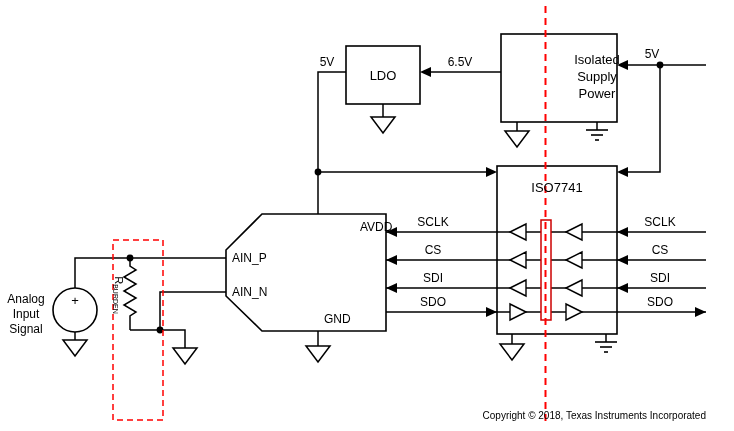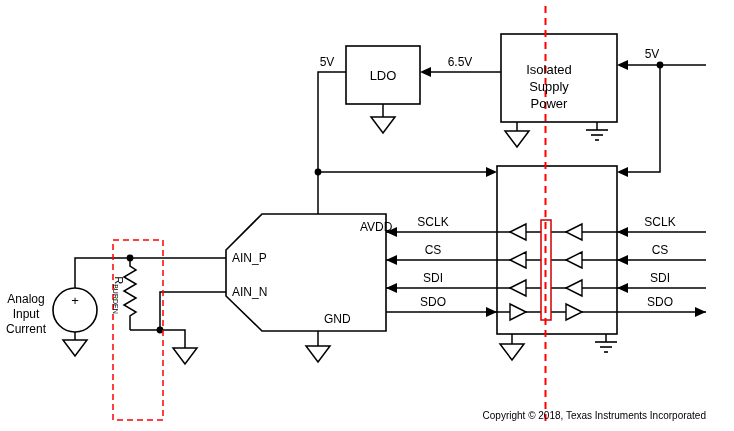--- a/index.html
+++ b/index.html
@@ -130,26 +130,27 @@
         <line x1="604" y1="352" x2="608" y2="352"></line>
       </g>
     </g>
 
     <rect x="113" y="240" width="50" height="180" fill="none" stroke="#ff0000" stroke-width="1.5" stroke-dasharray="6 4"></rect>
     <line x1="545.5" y1="6" x2="545.5" y2="424" stroke="#ff0000" stroke-width="2" stroke-dasharray="7 5"></line>
   </svg>
 
   <div class="lbl blk ctr" style="left:346px; top:68px; width:74px;">LDO</div>
 
-  <div class="lbl blk ctr" style="left:501px; top:61px; width:96px; line-height:17px;">
+  <div class="lbl blk ctr" style="left:501px; top:51px; width:96px; line-height:17px;padding-left:48px;">
     <div>Isolated</div>
     <div>Supply</div>
     <div>Power</div>
   </div>
 
+  <div class="lbl blk ctr" style="left:497px; top:180px; width:120px;">ISO7741</div>
 
 
   <div class="lbl" style="left:324px; top:220px;margin-left:36px;">AVDD</div>
   <div class="lbl" style="left:232px; top:251px;">AIN_P</div>
   <div class="lbl" style="left:232px; top:285px;">AIN_N</div>
   <div class="lbl" style="left:324px; top:312px;">GND</div>
 
   <div class="lbl ctr" style="left:312px; top:55px; width:30px;">5V</div>
   <div class="lbl ctr" style="left:444px; top:55px; width:32px;">6.5V</div>
   <div class="lbl ctr" style="left:637px; top:47px; width:30px;">5V</div>
@@ -162,21 +163,21 @@
   <div class="lbl ctr" style="left:635px; top:215px; width:50px;">SCLK</div>
   <div class="lbl ctr" style="left:635px; top:243px; width:50px;">CS</div>
   <div class="lbl ctr" style="left:635px; top:271px; width:50px;">SDI</div>
   <div class="lbl ctr" style="left:635px; top:295px; width:50px;">SDO</div>
 
   <div class="lbl ctr" style="left:68px; top:293px; width:14px; font-size:13px;">+</div>
 
   <div class="lbl ctr" style="left:0px; top:292px; width:52px;">
     <div>Analog</div>
     <div>Input</div>
-    <div>Current</div>
+    <div>Signal</div>
   </div>
 
   <div class="lbl ctr rot" style="left:91px; top:288px; width:56px; height:14px; font-size:11px;">
     <span>R</span><span class="sub">BURDEN</span>
   </div>
 
 
   <div class="lbl" style="left:404px; top:408px; width:302px; text-align:right; font-size:10px;">Copyright © 2018, Texas Instruments Incorporated</div>
 
 </div>

